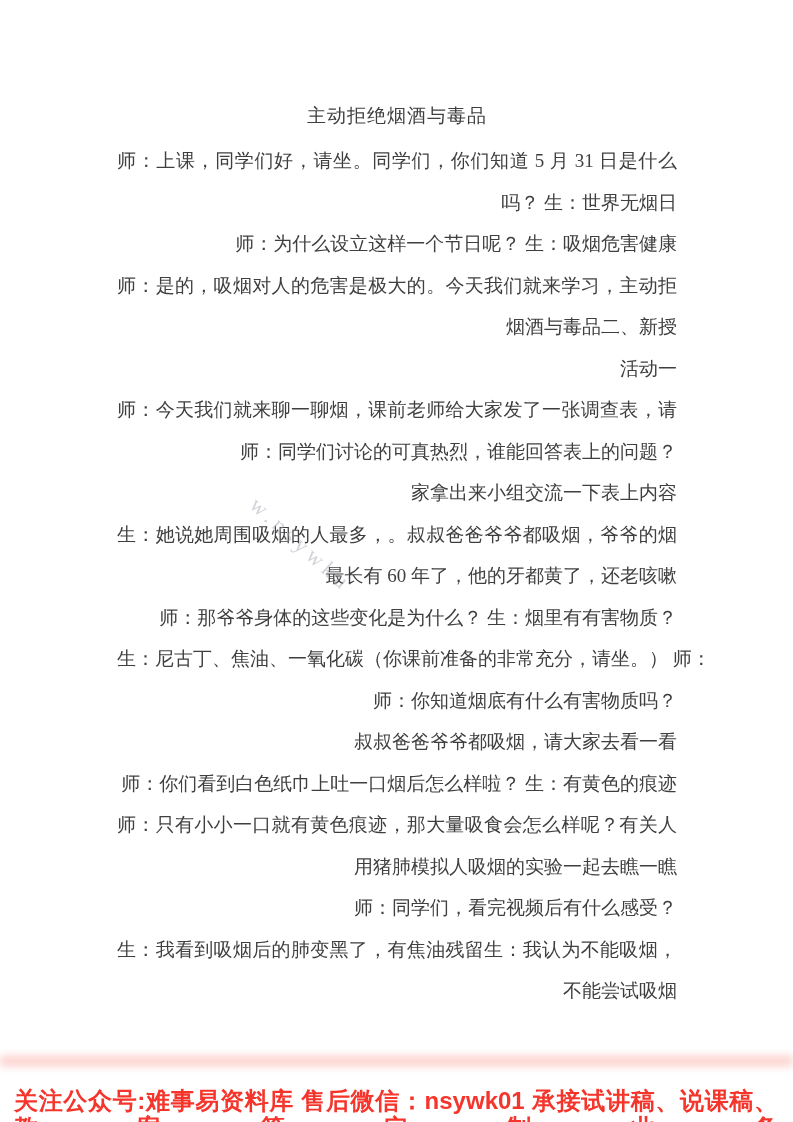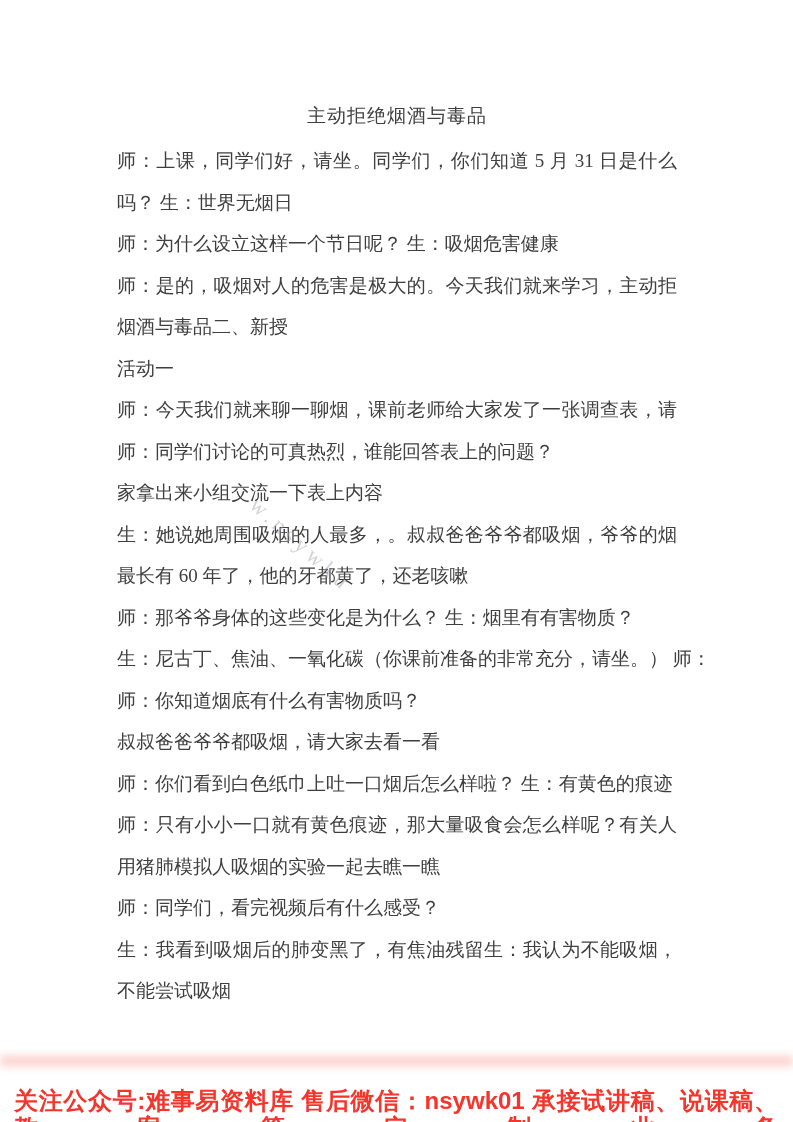--- a/index.html
+++ b/index.html
@@ -21,20 +21,21 @@
   .doc-title{
     text-align:center;
     line-height:40px;
     margin-bottom:4px;
     letter-spacing:1px;
   }
   .line{
     line-height:41.5px;
     height:41.5px;
     white-space:nowrap;
+    text-align:right;
   }
   .line.full{
     white-space:normal;
     text-align:justify;
     text-align-last:justify;
     overflow:hidden;
   }
   .watermark{
     position:absolute;
     left:262px;top:492px;

